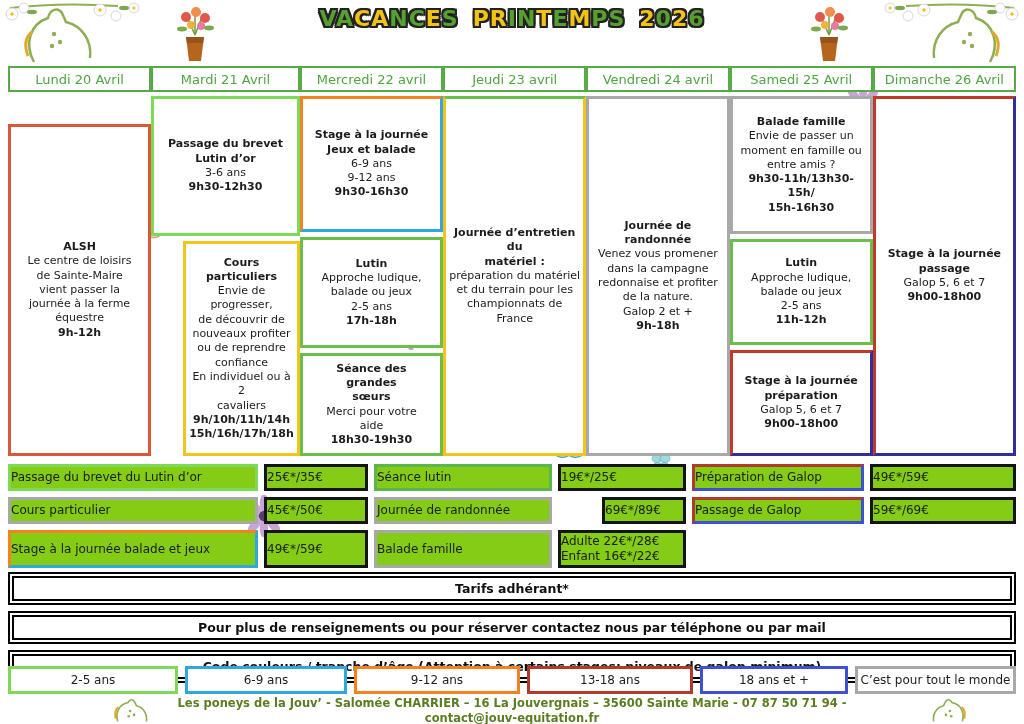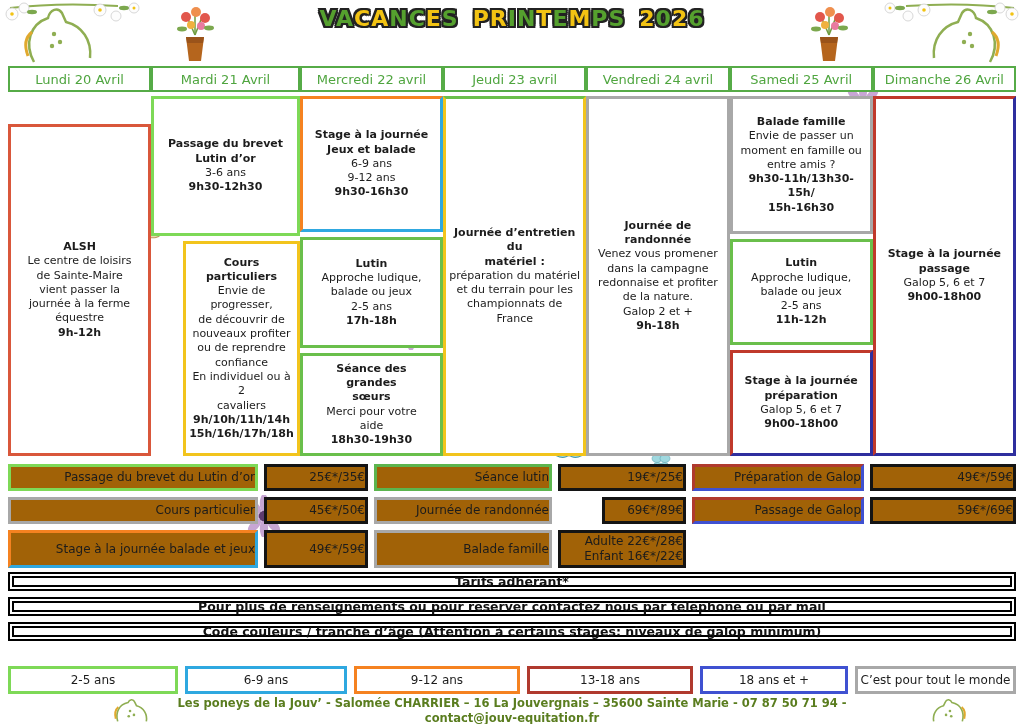--- a/index.html
+++ b/index.html
@@ -20,28 +20,28 @@
               padding:4px 0 3px 0;background:#fff;}
   .day-body{height:360px;display:flex;flex-direction:column;gap:5px;margin-top:4px;}
   .act-box{border-width:3px;border-style:solid;background:#fff;display:flex;flex-direction:column;
            justify-content:center;text-align:center;font-size:11px;line-height:1.3;padding:3px;color:#1c1c1c;}
   .act-box .b{font-weight:700;}
 
   
   .pricing{position:absolute;top:464px;left:8px;width:1008px;display:grid;
            grid-template-columns:250px 104px 178px 128px 172px 1fr;
            grid-template-rows:27px 27px 38px;gap:6px;}
-  .cell{border-width:3px;border-style:solid;background:#a16207;display:flex;flex-direction:column;
-        justify-content:center;text-align:right;font-size:12px;color:#1c1c1c;line-height:1.25;}
+  .cell{border-width:3px;border-style:solid;background:#84cc16;display:flex;flex-direction:column;
+        justify-content:center;text-align:left;font-size:12px;color:#1c1c1c;line-height:1.25;}
   .cell-empty{border:none;}
 
   
   .bars{position:absolute;top:572px;left:8px;width:1008px;display:flex;flex-direction:column;gap:6px;}
   .bar{border:2px solid #000;box-shadow:inset 0 0 0 2px #fff,inset 0 0 0 4px #000;
-       padding:0 0;text-align:center;font-weight:700;font-size:12.5px;color:#111;background:#fff;}
+       padding:7px 0;text-align:center;font-weight:700;font-size:12.5px;color:#111;background:#fff;}
 
   
   .legend{position:absolute;top:666px;left:8px;width:1008px;display:grid;
           grid-template-columns:170px 162px 166px 166px 148px 1fr;gap:7px;}
   .legend-box{border-width:3.5px;border-style:solid;background:#fff;text-align:center;
               font-size:12px;padding:4px 0;color:#1c1c1c;}
 
   
   .footer{position:absolute;top:696px;left:0;right:0;text-align:center;color:#5a7d1f;
           font-weight:700;font-size:11.5px;line-height:1.3;}

